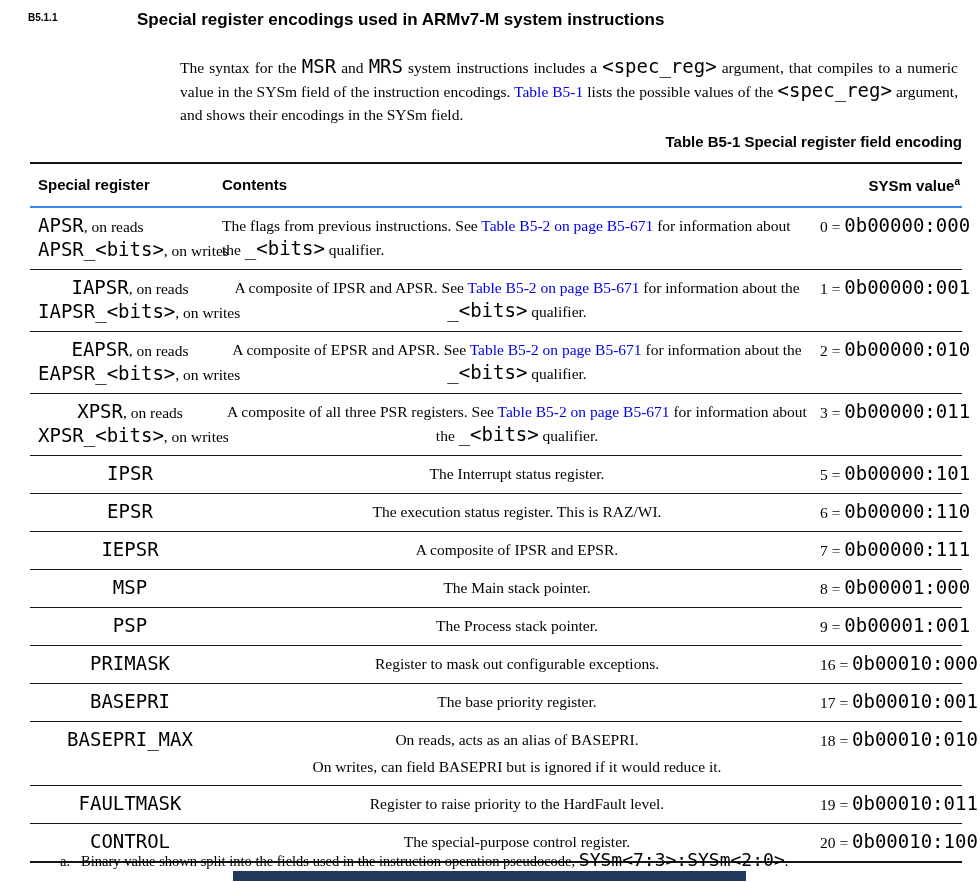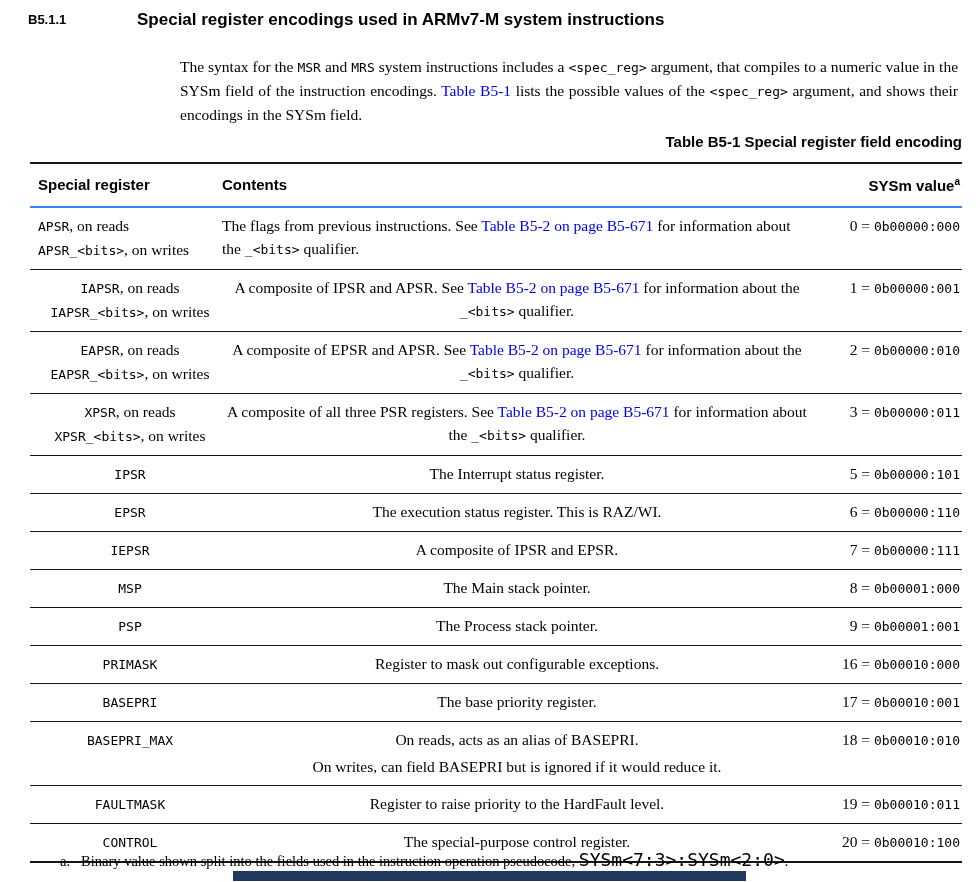--- a/index.html
+++ b/index.html
@@ -5,21 +5,21 @@
   html,body{margin:0;padding:0;}
   body{
     width:980px;height:882px;position:relative;overflow:hidden;
     background:#ffffff;color:#000;
     font-family:"Liberation Serif",serif;
   }
   .heading{
     position:absolute;top:10px;left:28px;display:flex;
     font-family:"Liberation Sans",sans-serif;font-weight:700;
   }
-  .sec-num{font-size:13px;width:109px;padding-top:2px;}
+  .sec-num{font-size:10px;width:109px;padding-top:2px;}
   .sec-title{font-size:17px;margin:0;font-weight:700;}
   .intro{
     position:absolute;top:55px;left:180px;width:778px;margin:0;
     font-size:15.5px;line-height:23px;text-align:justify;
   }
   .caption{
     position:absolute;top:133px;right:18px;
     font-family:"Liberation Sans",sans-serif;font-weight:700;font-size:15px;
   }
   table.enc-table{
@@ -38,21 +38,21 @@
   th sup{font-size:10px;}
   td{
     vertical-align:top;font-size:15.5px;line-height:23px;
     padding:6px 0 7px 8px;
   }
   tbody tr + tr td{border-top:1px solid #161616;text-align:center;}
   td.cont{padding-left:0;}
   td.sysm{text-align:right;padding-right:2px;white-space:nowrap;}
   .reg-line{line-height:23px;white-space:nowrap;}
   .cell-par + .cell-par{margin-top:4px;}
-  .mono{font-family:"DejaVu Sans Mono",monospace;font-size:13px;}
+  .mono{font-family:"DejaVu Sans Mono",monospace;font-size:19px;}
   .link{color:#0000e6;}
   .footnote{
     position:absolute;top:851px;left:60px;font-size:14.5px;line-height:18px;
   }
   .fn-marker{display:inline-block;margin-right:11px;}
   .footnote .mono{font-size:18px;}
   .bottom-bar{
     position:absolute;top:871px;left:233px;width:513px;height:10px;
     background:#20395c;
   }

